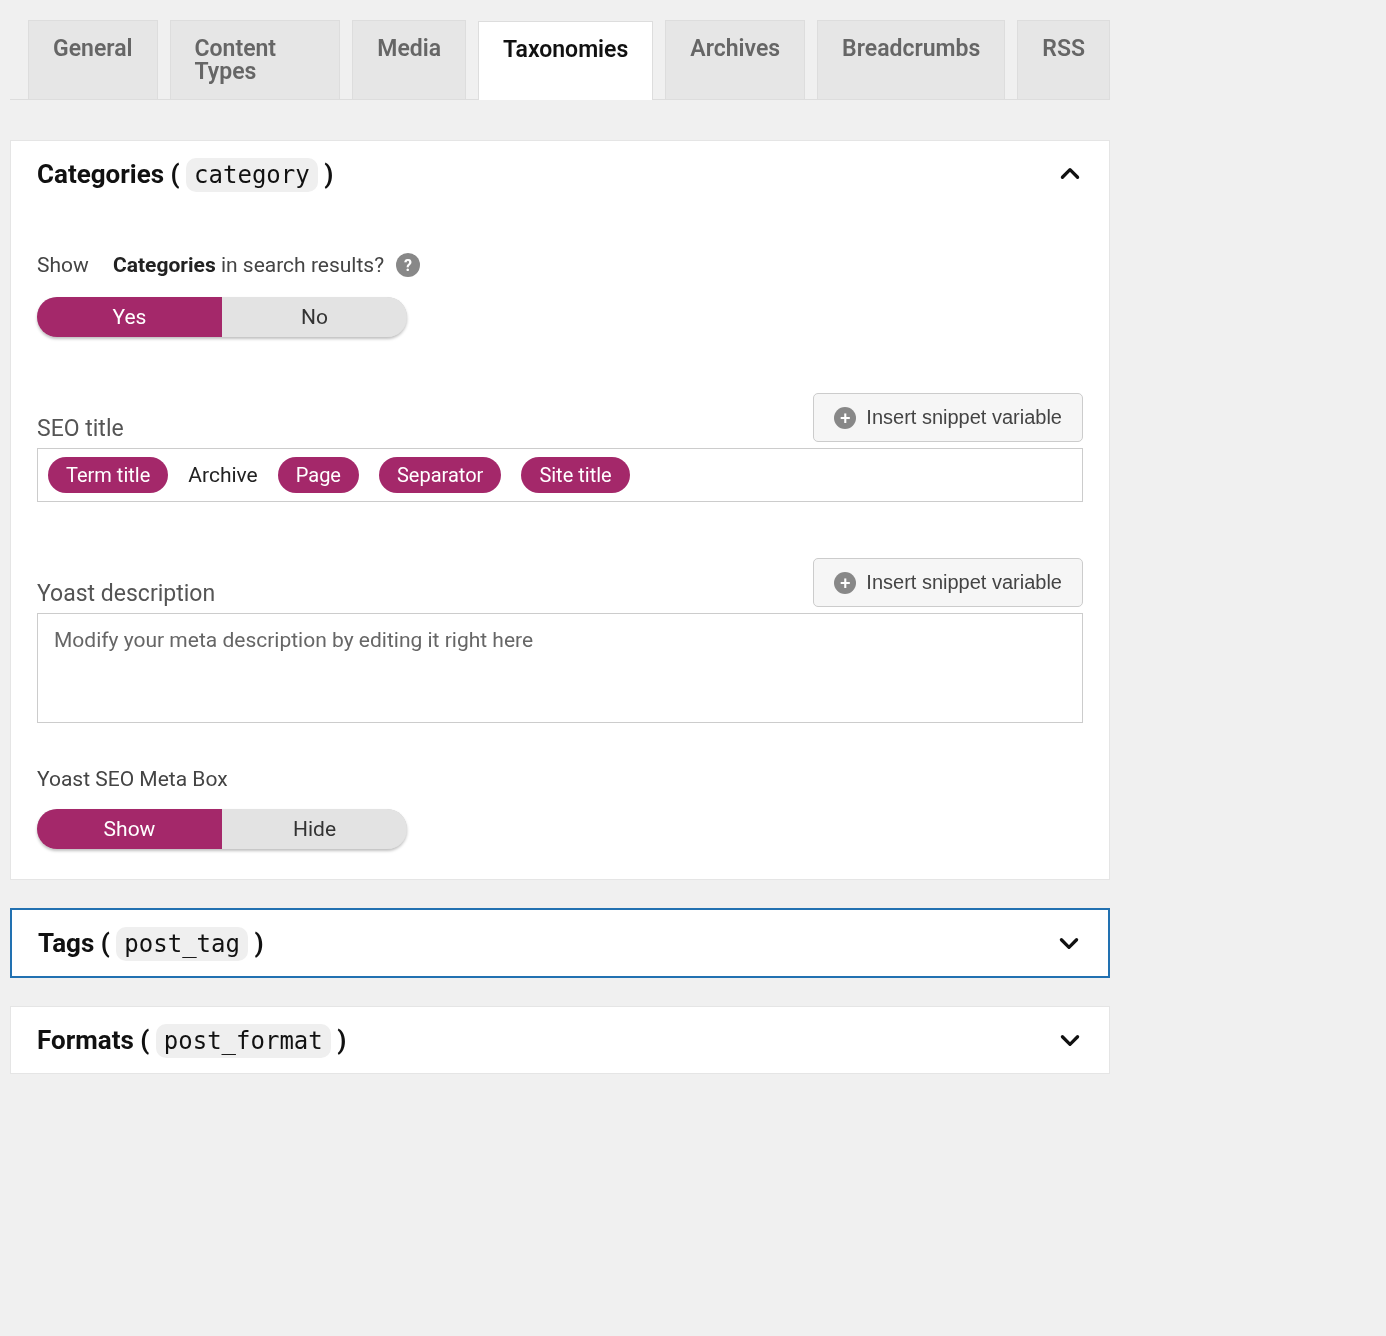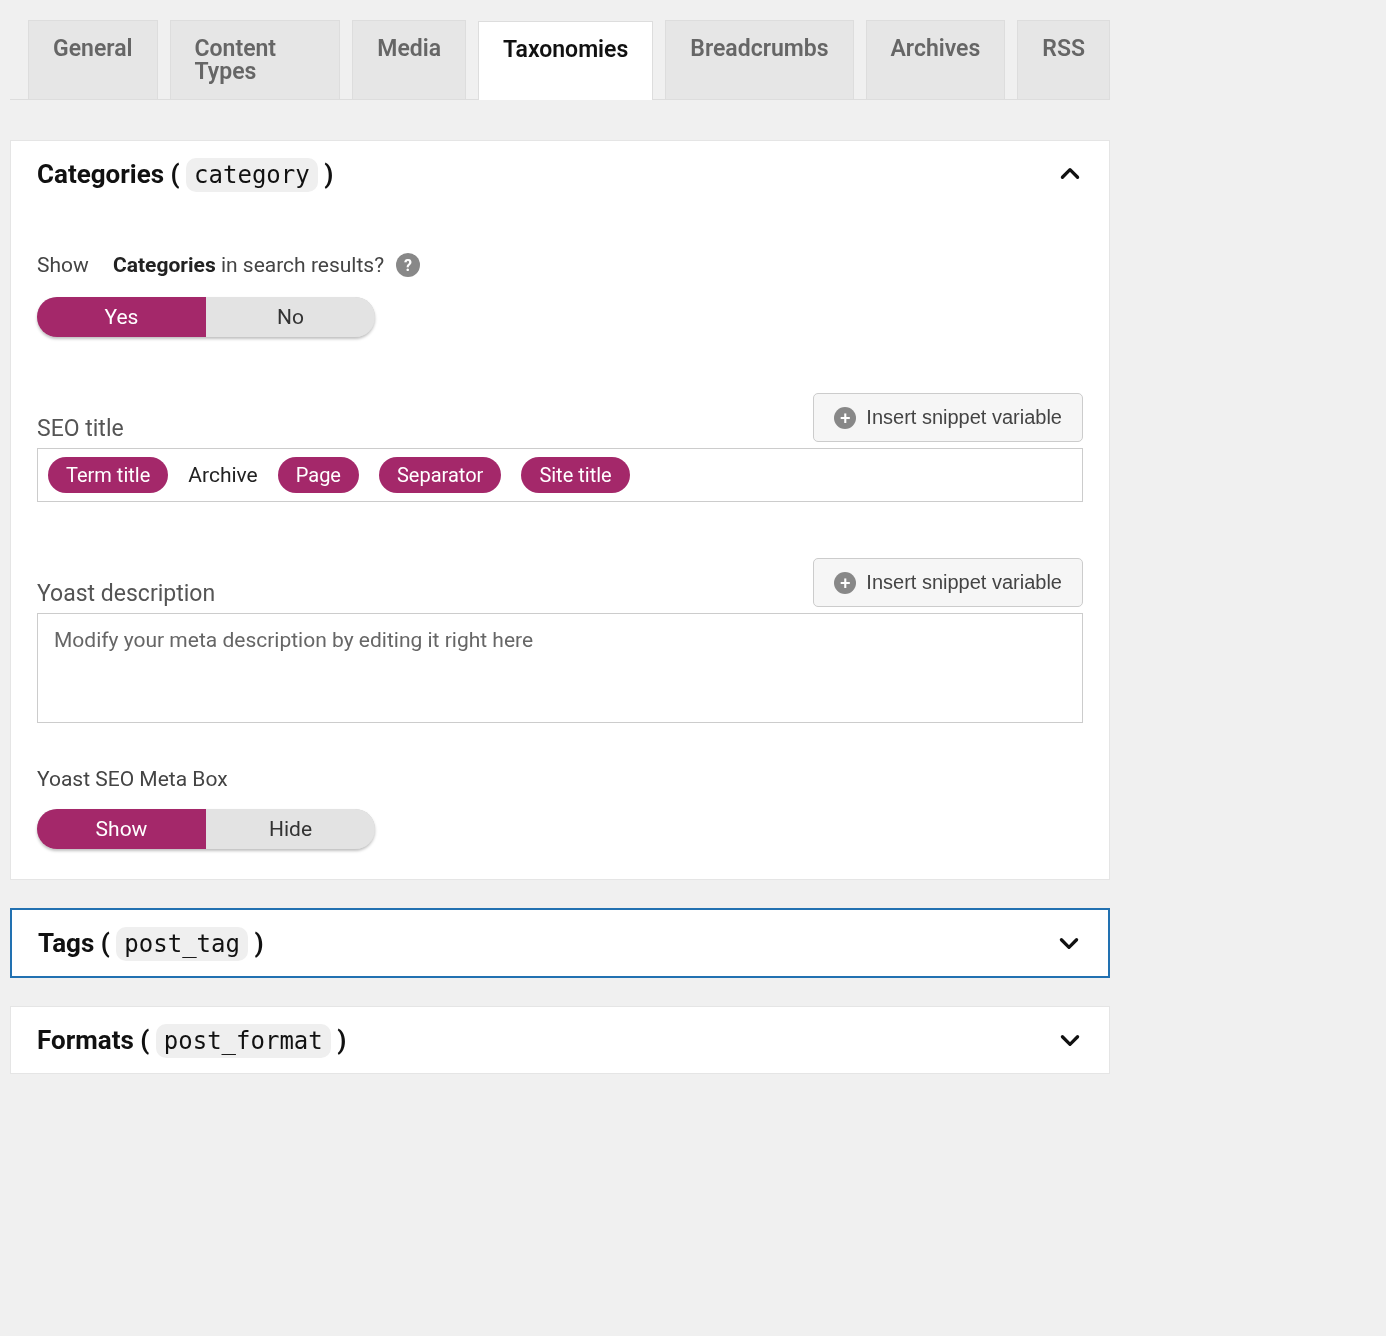--- a/index.html
+++ b/index.html
@@ -93,21 +93,21 @@
 
   .toggle {
     display: inline-flex;
     border-radius: 20px;
     overflow: hidden;
     box-shadow: 0 2px 3px rgba(0,0,0,0.25), inset 0 0 0 1px #ccc;
     height: 40px;
     user-select: none;
   }
   .toggle-opt {
-    width: 169px;
+    width: 185px;
     display: flex;
     align-items: center;
     justify-content: center;
     font-size: 21px;
     font-weight: 400;
     cursor: pointer;
     color: #333;
     background: #e3e3e3;
   }
   .toggle-opt.active {
@@ -193,22 +193,22 @@
 </head>
 <body>
 
 <div class="container">
 
   <div class="tabs">
     <div class="tab">General</div>
     <div class="tab">Content Types</div>
     <div class="tab">Media</div>
     <div class="tab active">Taxonomies</div>
+    <div class="tab">Archives</div>
     <div class="tab">Breadcrumbs</div>
-    <div class="tab">Archives</div>
     <div class="tab">RSS</div>
   </div>
 
   <div class="panel">
     <div class="panel-header">
       <div class="panel-title">
         <span>Categories ( </span><code>category</code><span> )</span>
       </div>
       <span class="chevron">
         <svg viewBox="0 0 24 24" fill="none" stroke="#111" stroke-width="3" stroke-linecap="round" stroke-linejoin="round">

